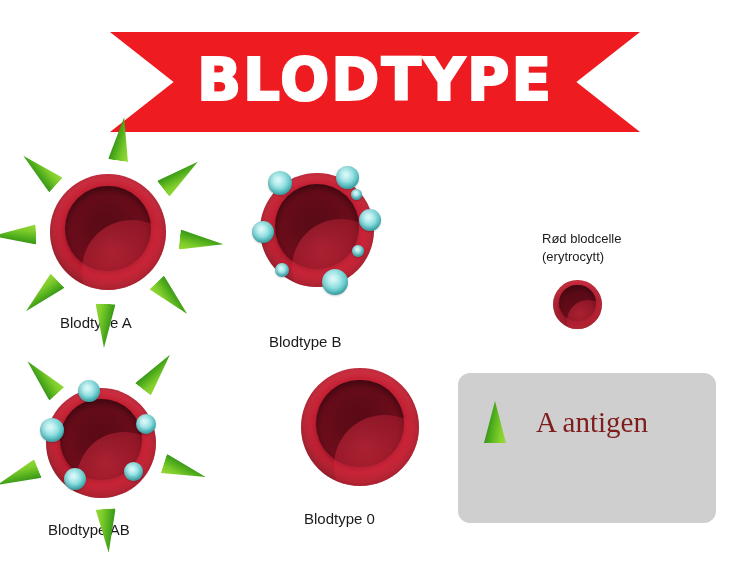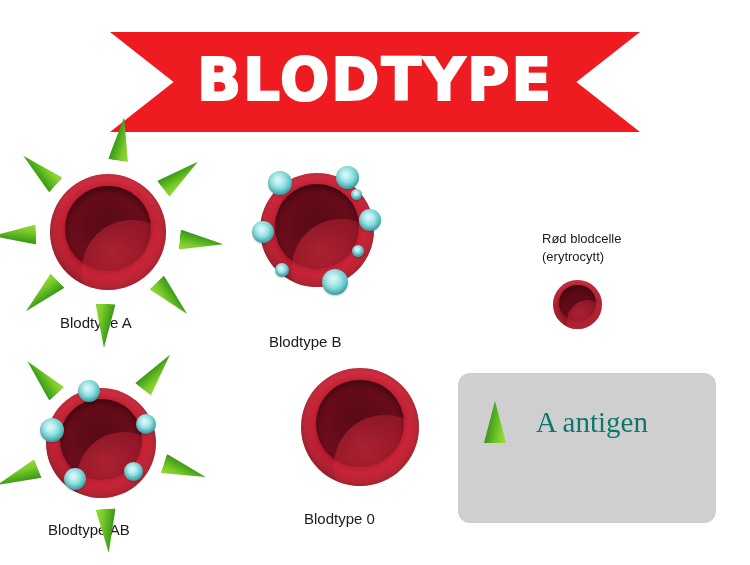--- a/index.html
+++ b/index.html
@@ -196,21 +196,21 @@
     background: #cfcfcf;
     border-radius: 12px;
   }
   .legend-row {
     position: absolute;
     display: flex;
     align-items: center;
     left: 26px;
   }
   .legend-row .legend-label {
-    color: #0f766e;
+    color: #7f1d1d;
     font-family: "Liberation Serif", serif;
     font-size: 29px;
     margin-left: 30px;
     white-space: nowrap;
   }
   #legend-tri {
     width: 22px;
     height: 42px;
     clip-path: polygon(50% 0%, 100% 100%, 0% 100%);
     background: linear-gradient(100deg,

